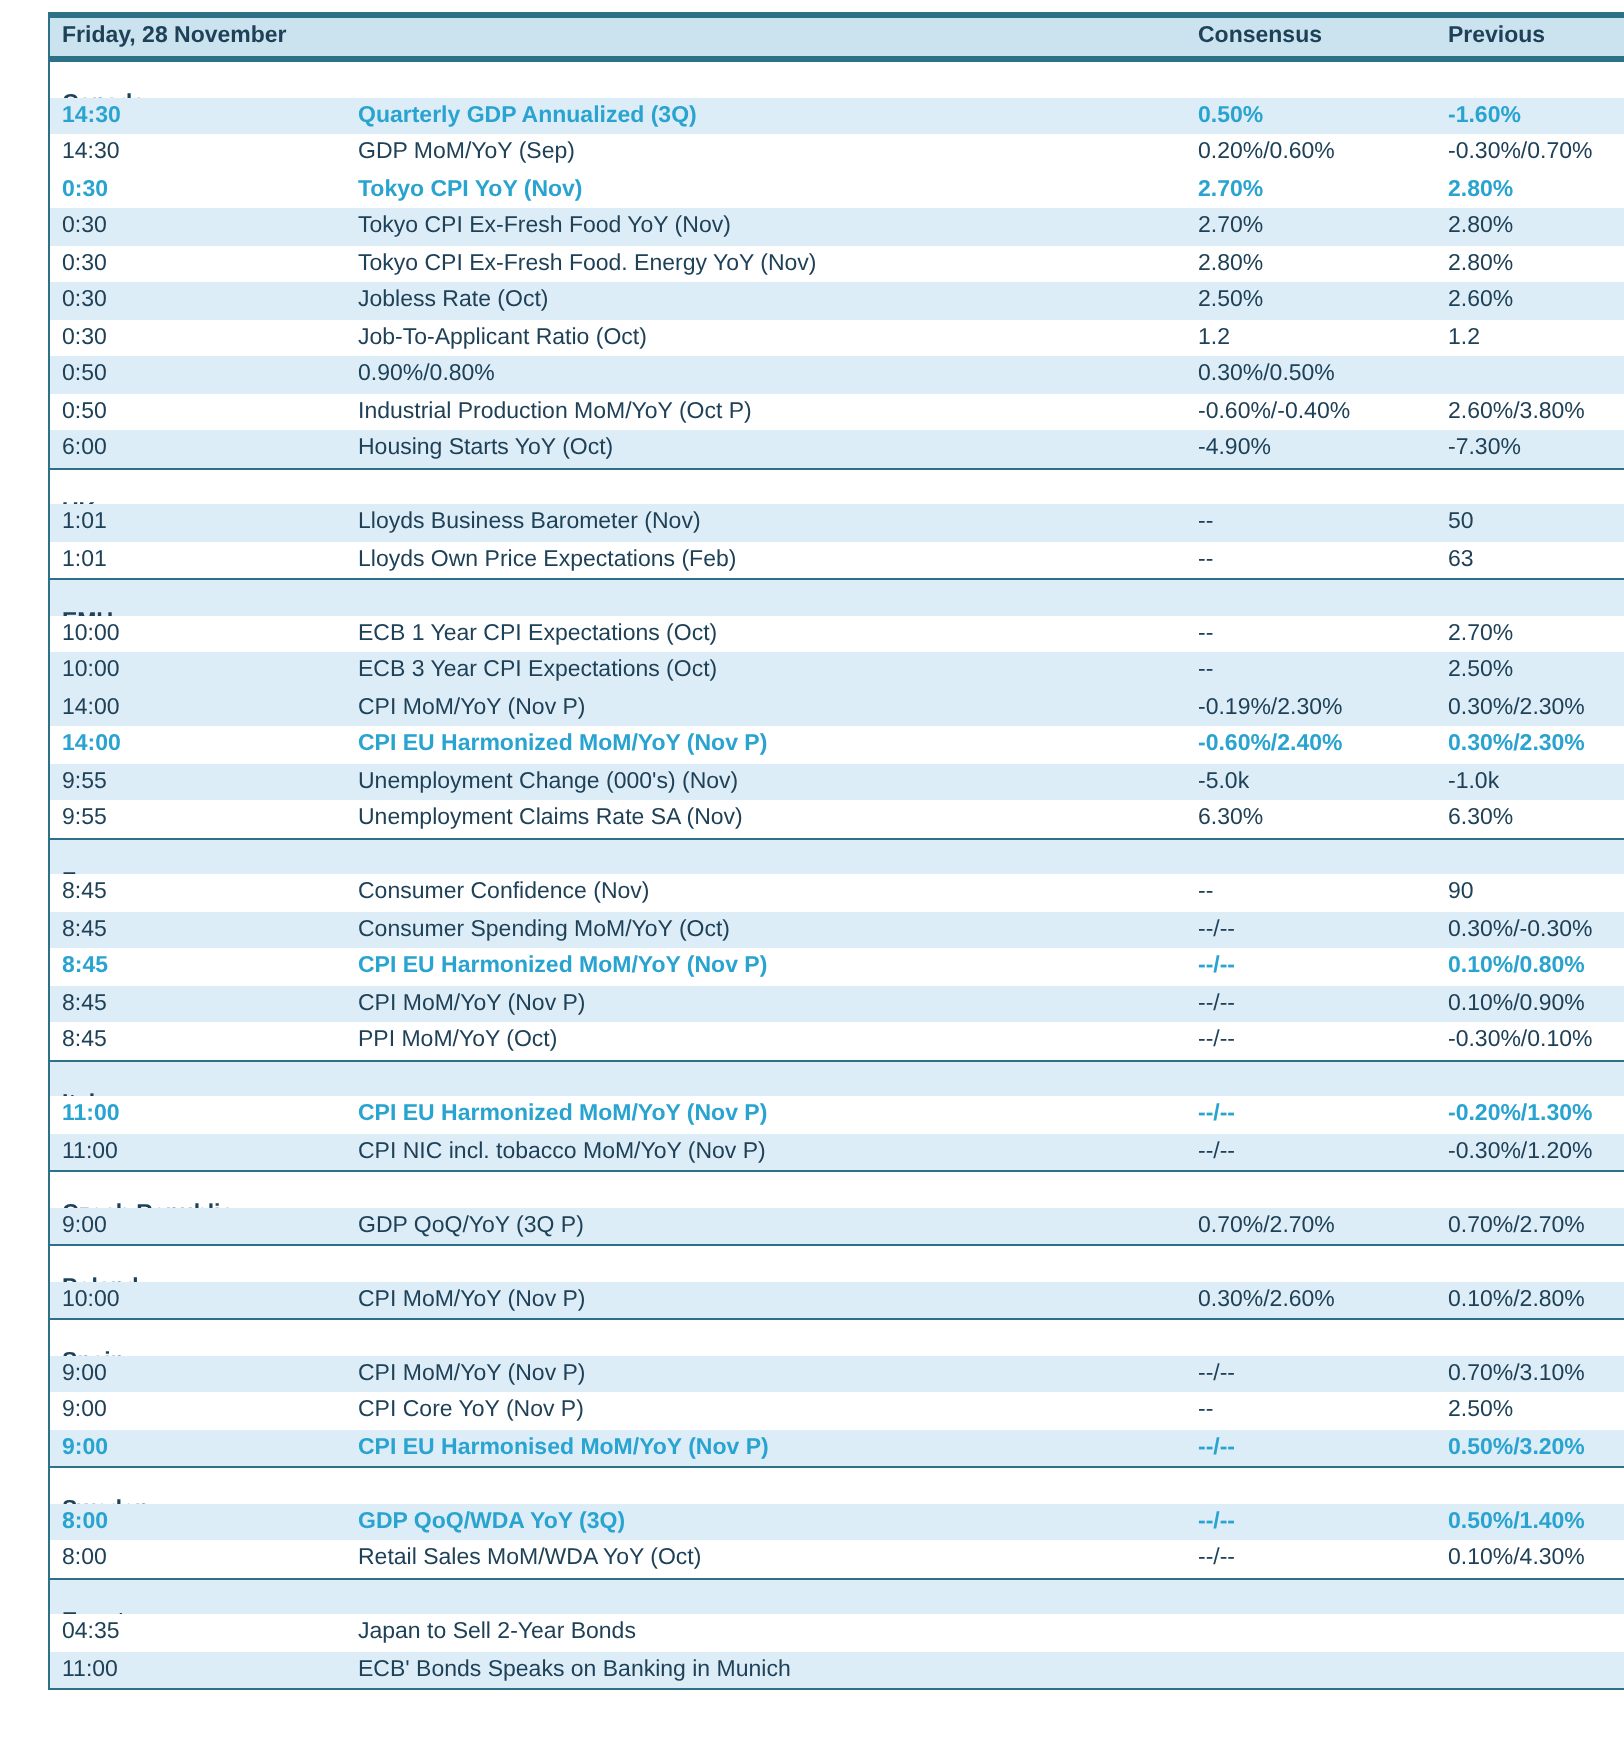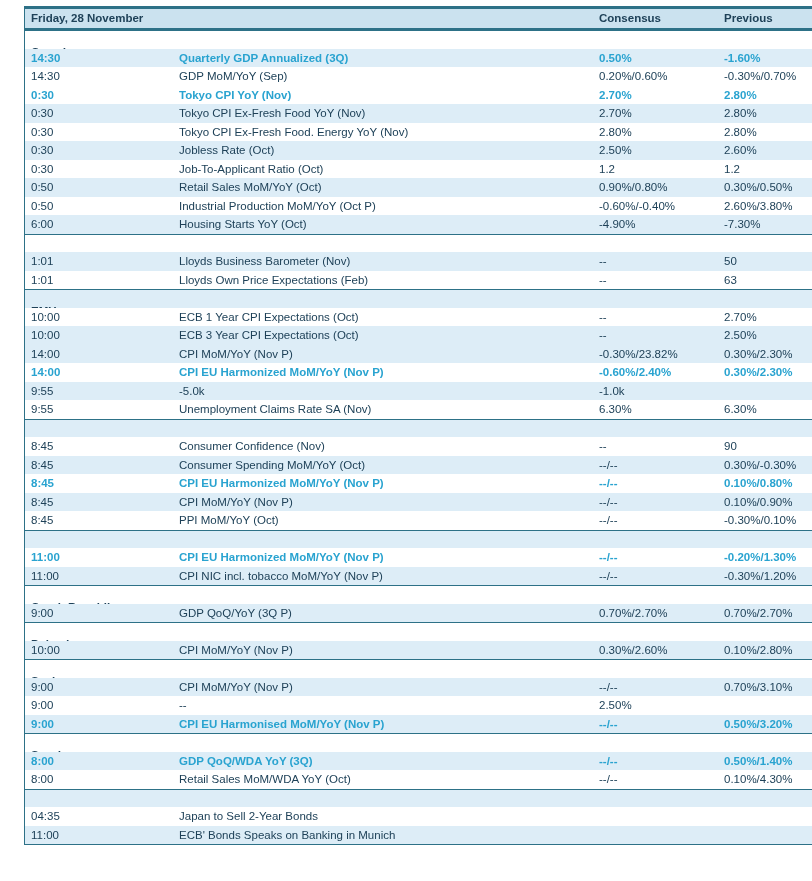--- a/index.html
+++ b/index.html
@@ -95,21 +95,20 @@
         <div class="cell c-prev">2.60%</div>
       </div>
       <div class="row event">
         <div class="cell c-time">0:30</div>
         <div class="cell c-event">Job-To-Applicant Ratio (Oct)</div>
         <div class="cell c-cons">1.2</div>
         <div class="cell c-prev">1.2</div>
       </div>
       <div class="row event zebra">
         <div class="cell c-time">0:50</div>
-        <div class="cell c-event">Retail Sales MoM/YoY (Oct)</div>
         <div class="cell c-cons">0.90%/0.80%</div>
         <div class="cell c-prev">0.30%/0.50%</div>
       </div>
       <div class="row event">
         <div class="cell c-time">0:50</div>
         <div class="cell c-event">Industrial Production MoM/YoY (Oct P)</div>
         <div class="cell c-cons">-0.60%/-0.40%</div>
         <div class="cell c-prev">2.60%/3.80%</div>
       </div>
       <div class="row event zebra">
@@ -144,31 +143,32 @@
       </div>
       <div class="row event zebra">
         <div class="cell c-time">10:00</div>
         <div class="cell c-event">ECB 3 Year CPI Expectations (Oct)</div>
         <div class="cell c-cons">--</div>
         <div class="cell c-prev">2.50%</div>
       </div>
       <div class="row event zebra">
         <div class="cell c-time">14:00</div>
         <div class="cell c-event">CPI MoM/YoY (Nov P)</div>
-        <div class="cell c-cons">-0.30%/23.82%</div>
+        <div class="cell c-cons">-0.19%/2.30%</div>
         <div class="cell c-prev">0.30%/2.30%</div>
       </div>
       <div class="row event hl">
         <div class="cell c-time">14:00</div>
         <div class="cell c-event">CPI EU Harmonized MoM/YoY (Nov P)</div>
         <div class="cell c-cons">-0.60%/2.40%</div>
         <div class="cell c-prev">0.30%/2.30%</div>
       </div>
       <div class="row event zebra">
         <div class="cell c-time">9:55</div>
+        <div class="cell c-event">Unemployment Change (000's) (Nov)</div>
         <div class="cell c-cons">-5.0k</div>
         <div class="cell c-prev">-1.0k</div>
       </div>
       <div class="row event">
         <div class="cell c-time">9:55</div>
         <div class="cell c-event">Unemployment Claims Rate SA (Nov)</div>
         <div class="cell c-cons">6.30%</div>
         <div class="cell c-prev">6.30%</div>
       </div>
       <div class="row section zebra">
@@ -241,20 +241,21 @@
         <div class="cell c-name">Spain</div>
       </div>
       <div class="row event zebra">
         <div class="cell c-time">9:00</div>
         <div class="cell c-event">CPI MoM/YoY (Nov P)</div>
         <div class="cell c-cons">--/--</div>
         <div class="cell c-prev">0.70%/3.10%</div>
       </div>
       <div class="row event">
         <div class="cell c-time">9:00</div>
+        <div class="cell c-event">CPI Core YoY (Nov P)</div>
         <div class="cell c-cons">--</div>
         <div class="cell c-prev">2.50%</div>
       </div>
       <div class="row event zebra hl">
         <div class="cell c-time">9:00</div>
         <div class="cell c-event">CPI EU Harmonised MoM/YoY (Nov P)</div>
         <div class="cell c-cons">--/--</div>
         <div class="cell c-prev">0.50%/3.20%</div>
       </div>
       <div class="row section">

